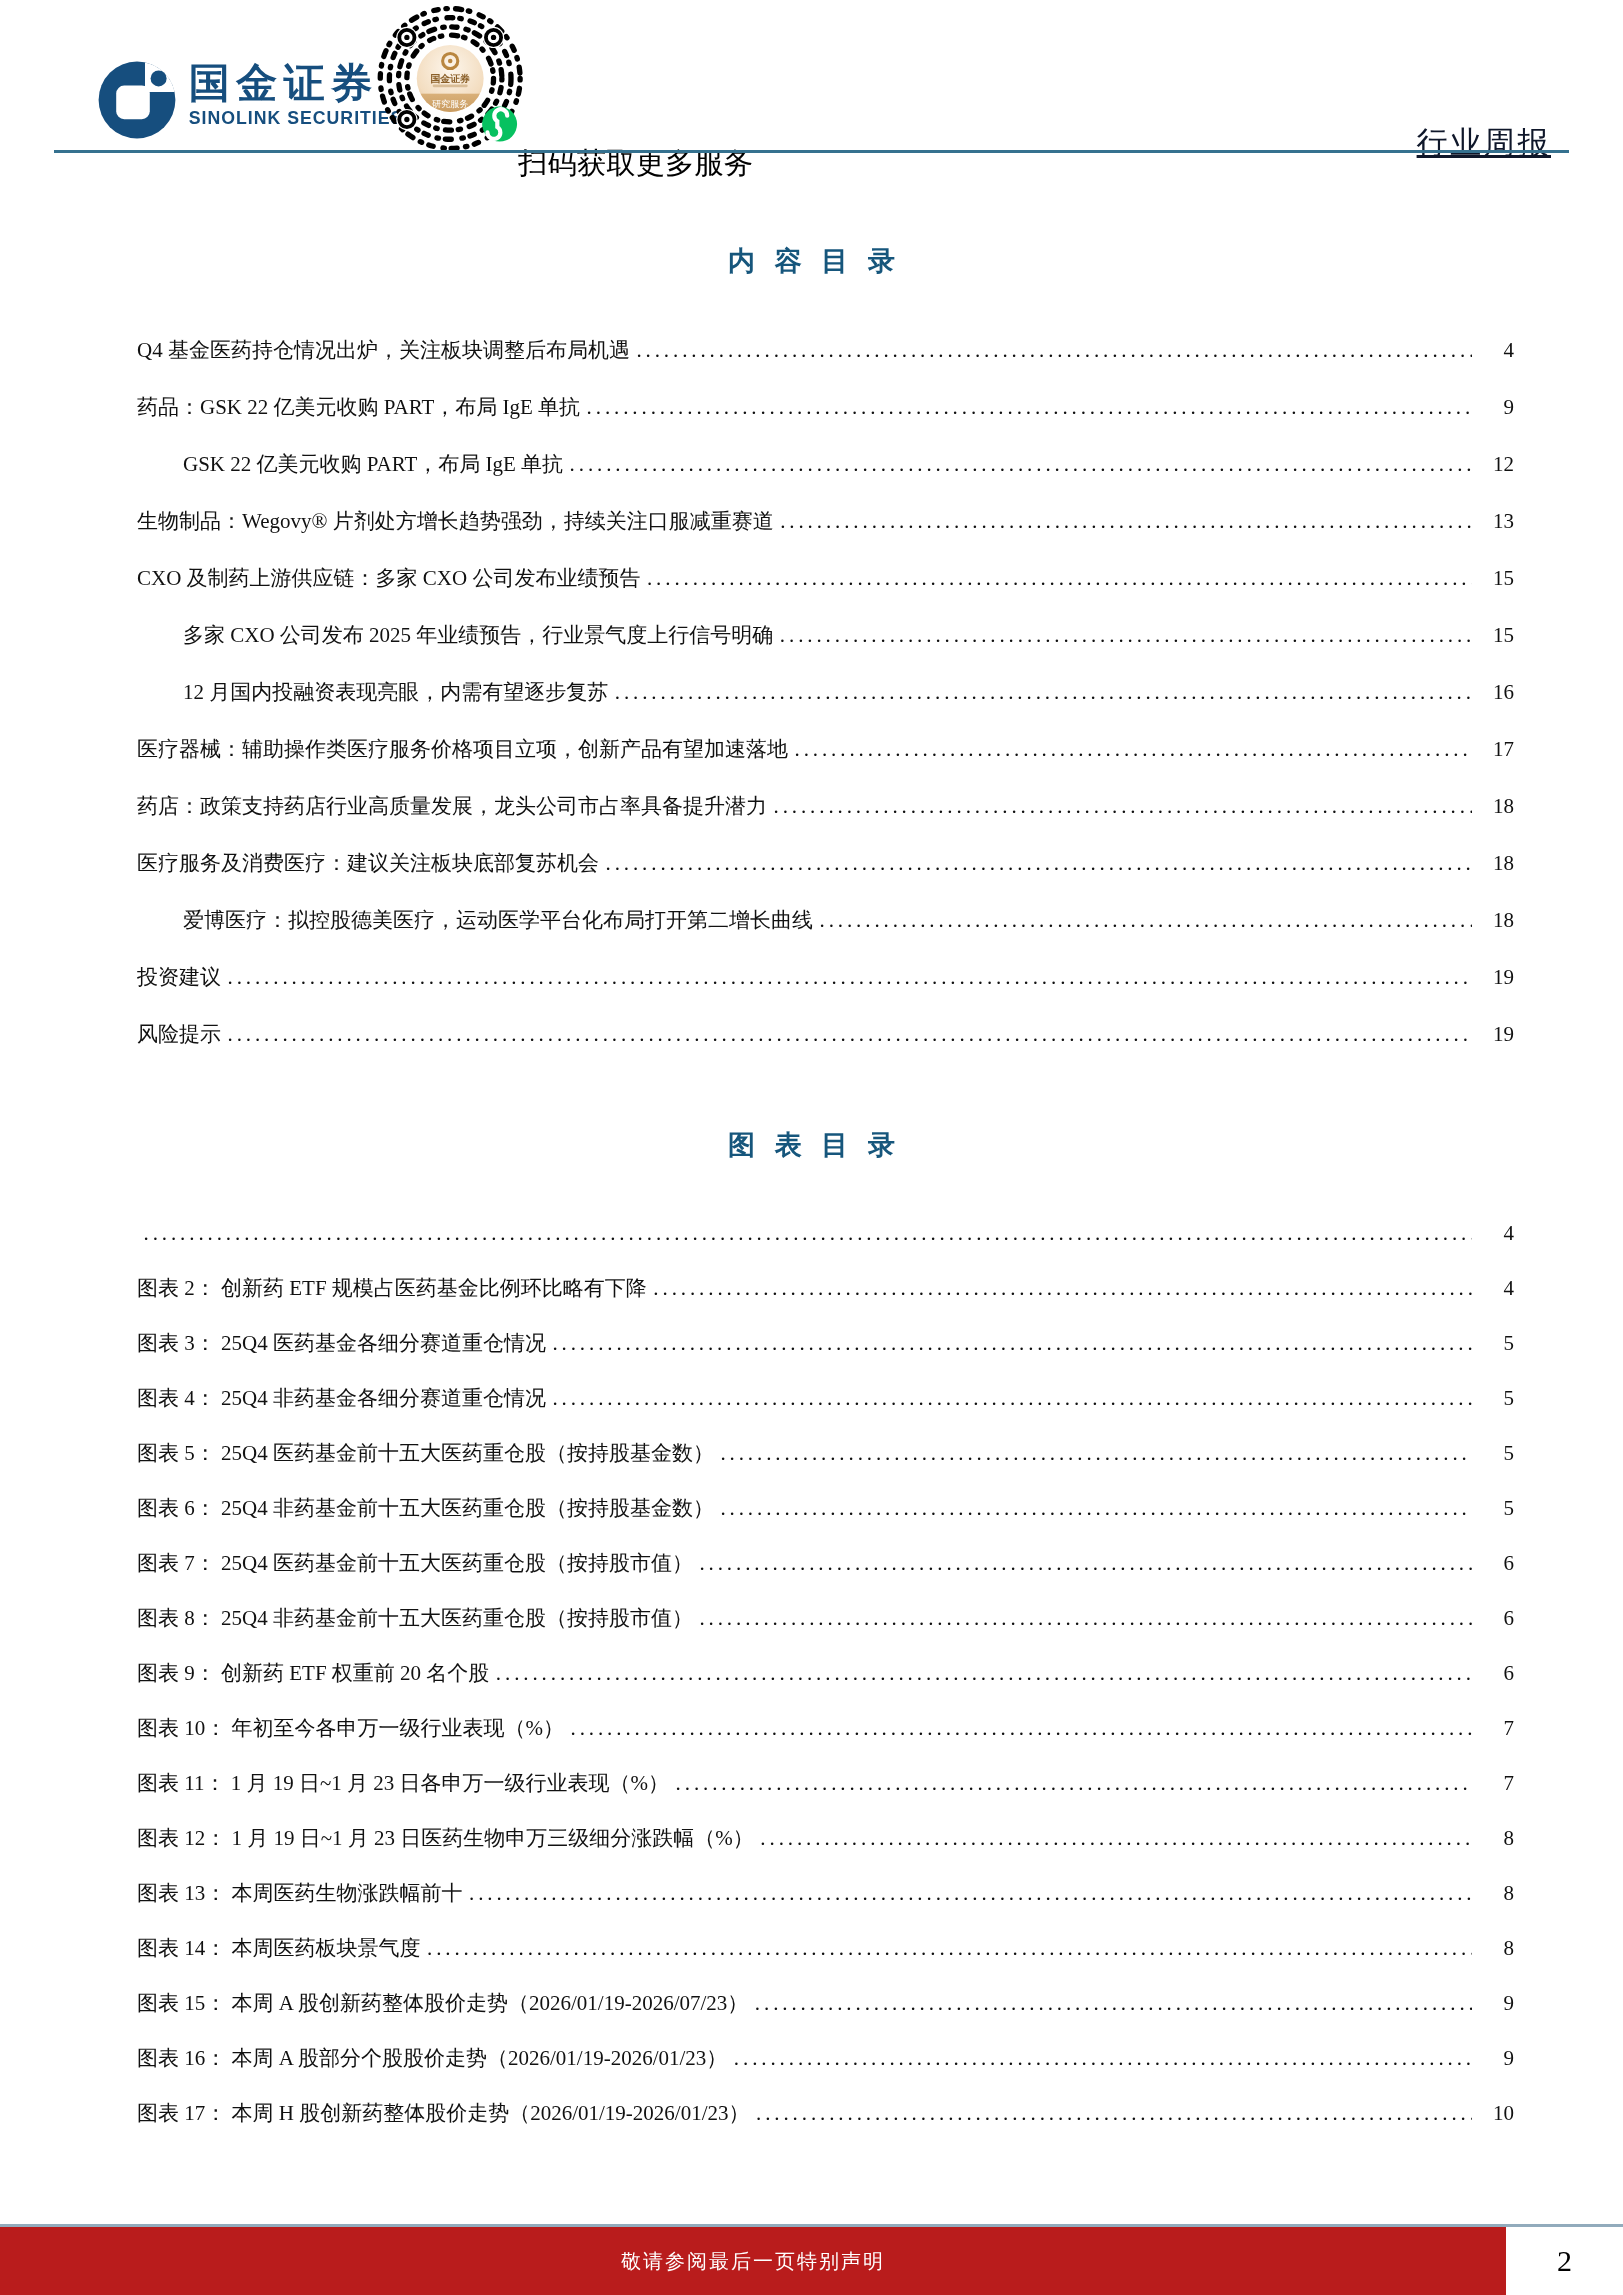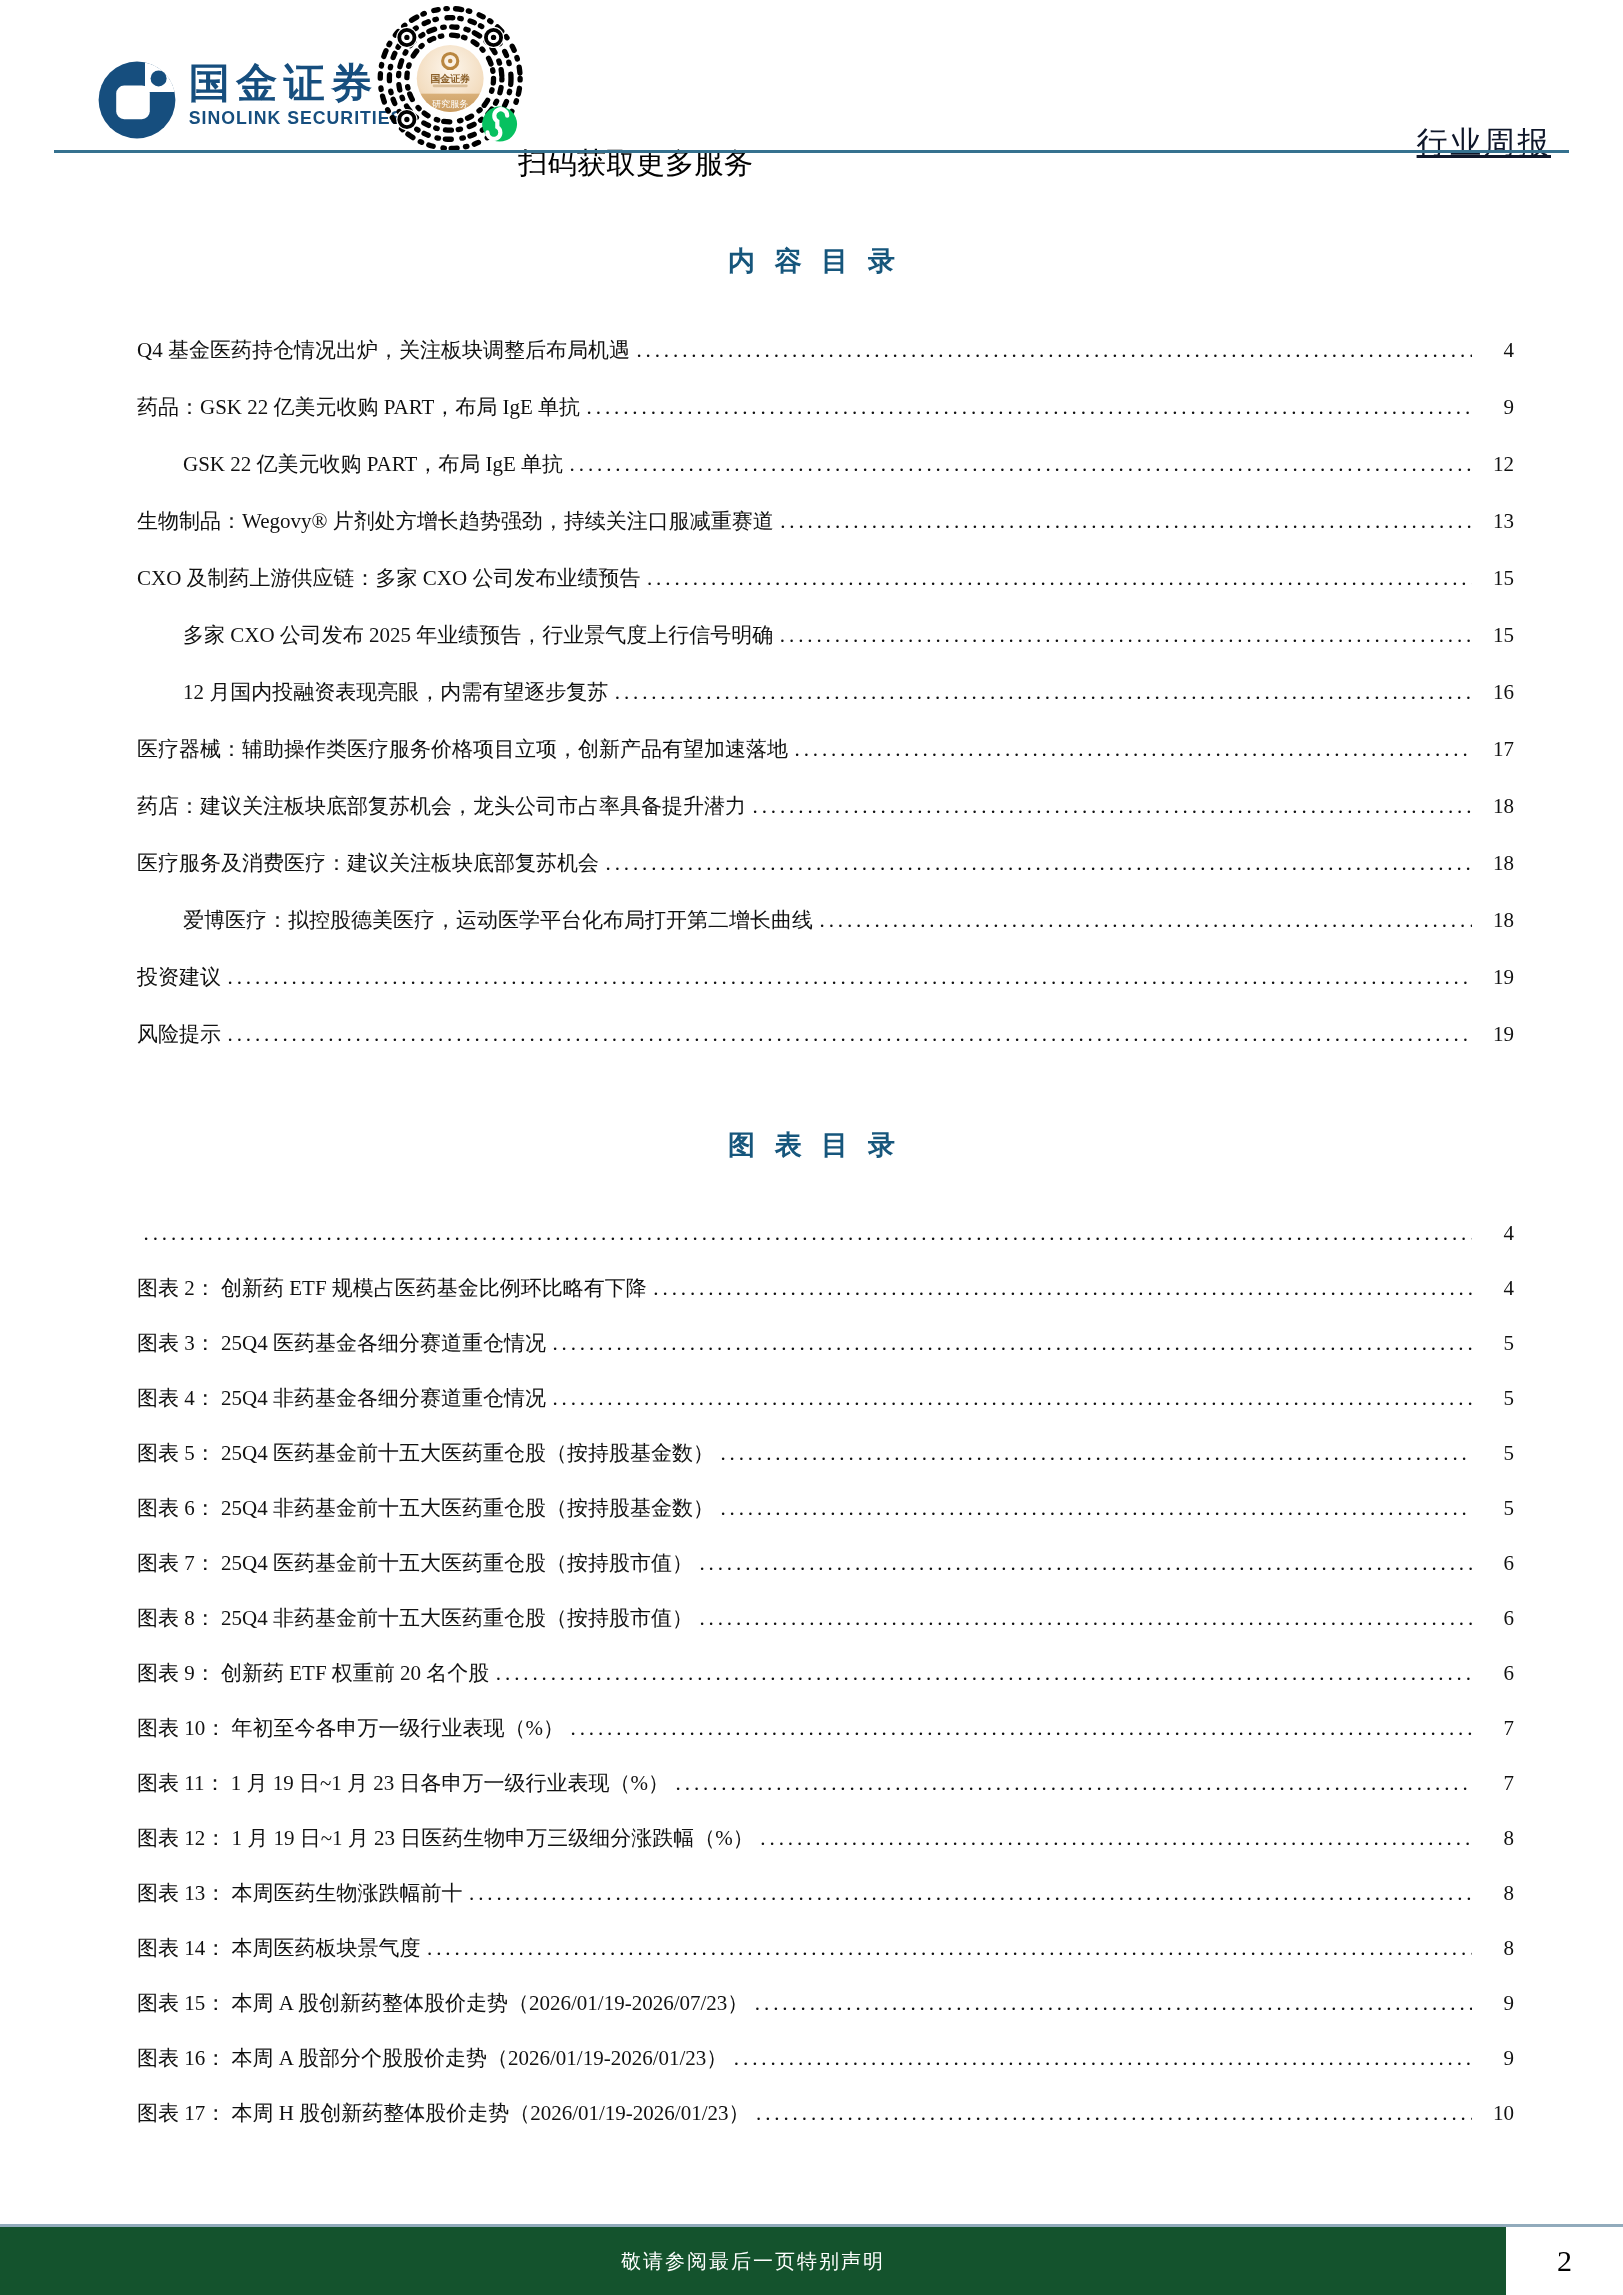--- a/index.html
+++ b/index.html
@@ -31,21 +31,21 @@
   #fig-list{top:1206px;}
   .row{display:flex;align-items:center;font-size:21px;white-space:nowrap;}
   #toc-list .row{height:57px;line-height:57px;}
   #fig-list .row{height:55px;line-height:55px;}
   .row.lvl2{padding-left:46px;}
   .row .t{flex:0 0 auto;}
   .row .dots{flex:1 1 auto;overflow:hidden;letter-spacing:3.9px;margin:0 3.9px 0 6.5px;color:#111;}
   .row .pg{flex:0 0 auto;min-width:38px;text-align:right;}
   
   .footer-topline{position:absolute;left:0;top:2224px;width:1623px;height:3.3px;background:#92abbc;}
-  .footer-bar{position:absolute;left:0;top:2227px;width:1506px;height:68px;background:#14532d;display:flex;align-items:center;justify-content:center;}
+  .footer-bar{position:absolute;left:0;top:2227px;width:1506px;height:68px;background:#b91c1c;display:flex;align-items:center;justify-content:center;}
   .footer-bar .disclaimer{color:#ffffff;font-size:20px;letter-spacing:2px;}
   .page-num{position:absolute;left:1506px;top:2227px;width:117px;height:68px;display:flex;align-items:center;justify-content:center;font-size:30px;color:#000;}
 </style>
 </head>
 <body>
 
 <div id="page">
 
   <div class="logo">
     <svg viewBox="0 0 100 100">
@@ -154,21 +154,21 @@
         <span class="t">12 月国内投融资表现亮眼，内需有望逐步复苏</span>
         <span class="dots">........................................................................................................................................................................................................</span>
         <span class="pg">16</span>
       </div>
     <div class="row lvl1">
         <span class="t">医疗器械：辅助操作类医疗服务价格项目立项，创新产品有望加速落地</span>
         <span class="dots">........................................................................................................................................................................................................</span>
         <span class="pg">17</span>
       </div>
     <div class="row lvl1">
-        <span class="t">药店：建议关注板块底部复苏机会，龙头公司市占率具备提升潜力</span>
+        <span class="t">药店：政策支持药店行业高质量发展，龙头公司市占率具备提升潜力</span>
         <span class="dots">........................................................................................................................................................................................................</span>
         <span class="pg">18</span>
       </div>
     <div class="row lvl1">
         <span class="t">医疗服务及消费医疗：建议关注板块底部复苏机会</span>
         <span class="dots">........................................................................................................................................................................................................</span>
         <span class="pg">18</span>
       </div>
     <div class="row lvl2">
         <span class="t">爱博医疗：拟控股德美医疗，运动医学平台化布局打开第二增长曲线</span>

